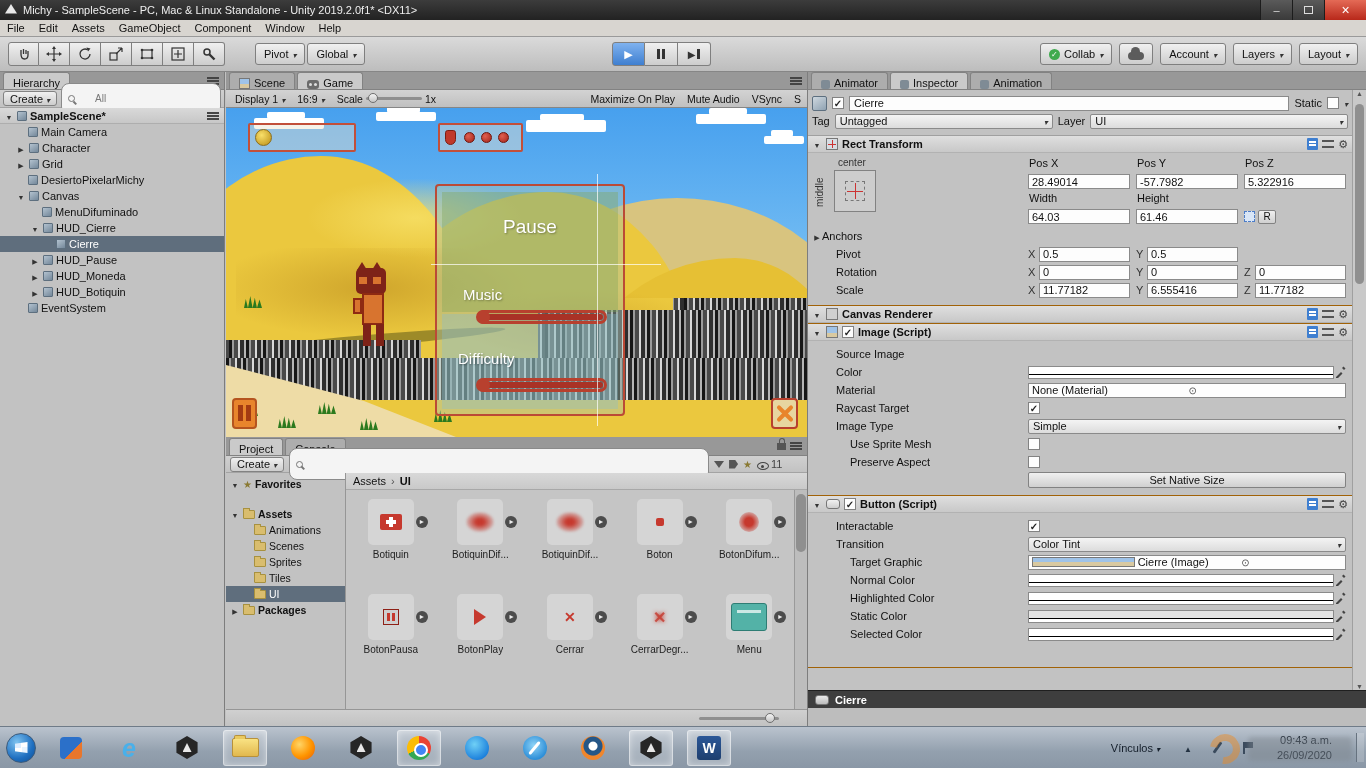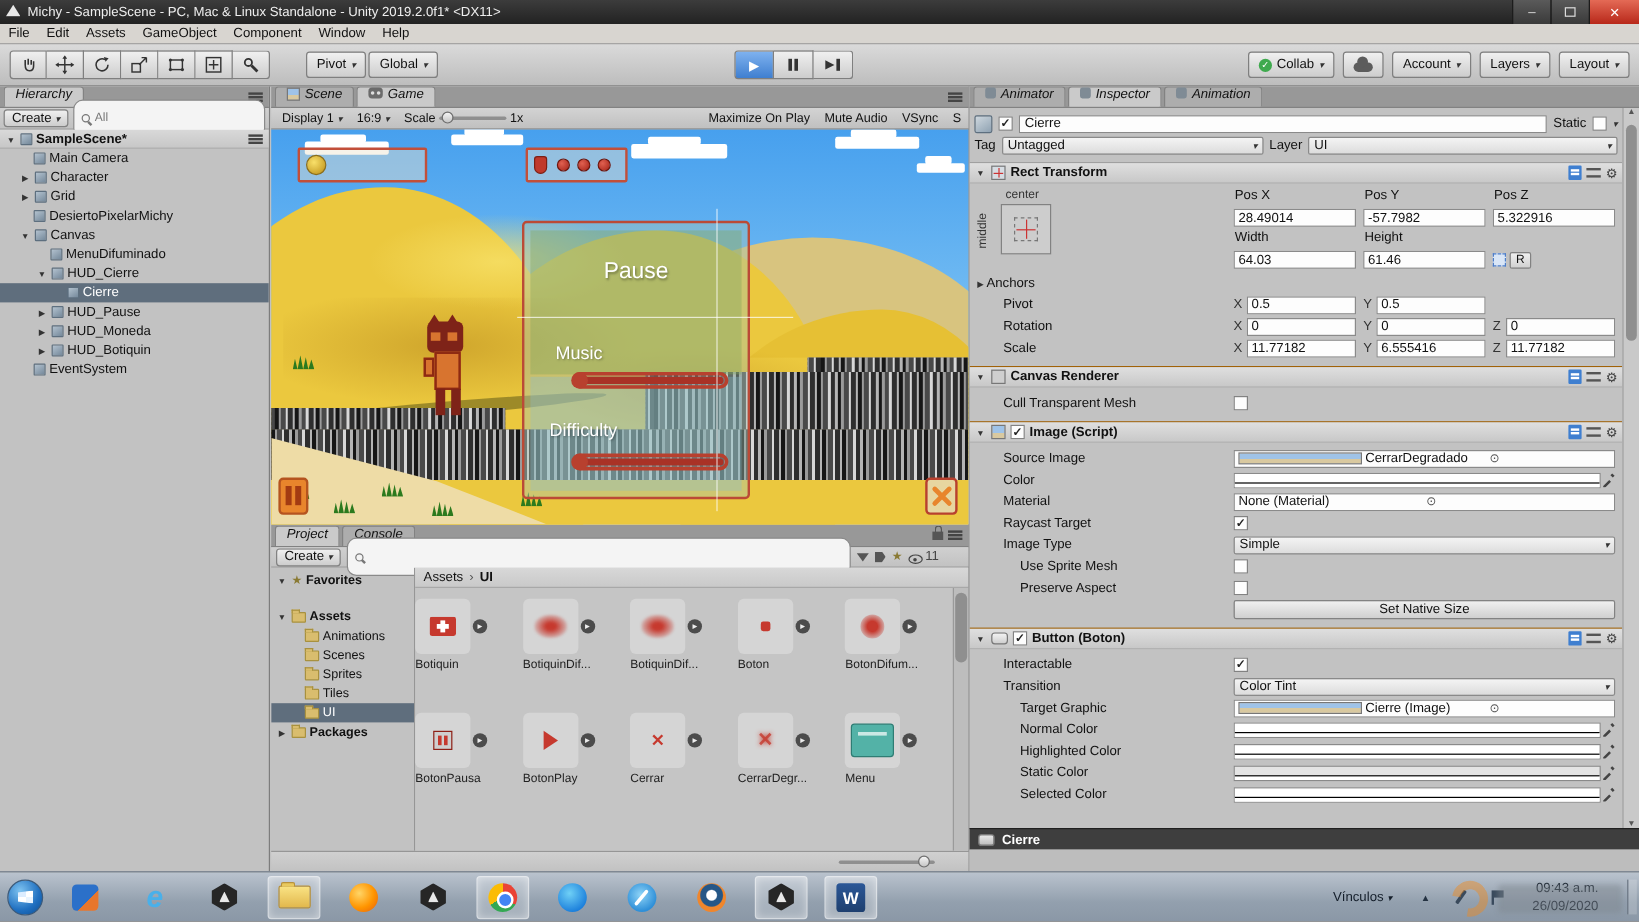--- a/index.html
+++ b/index.html
@@ -39,29 +39,29 @@
 .pbar-i{width:3px;height:10px;background:#333;}
 .playbtn.step::before{content:"▶";font-size:10px;color:#333;}
 .right-group{position:absolute;right:8px;display:flex;align-items:center;gap:7px;}
 .ic-check{width:11px;height:11px;border-radius:50%;background:#3faa4e;color:#fff;font-size:8px;line-height:11px;text-align:center;}
 .ic-check::after{content:"✓";}
 .ic-cloud{width:16px;height:8px;background:#5c5c5c;border-radius:5px;position:relative;margin-top:4px;}
 .ic-cloud::before{content:"";position:absolute;left:3px;top:-5px;width:9px;height:9px;border-radius:50%;background:#5c5c5c;}
 
 
 .tabbar{height:18px;background:#989898;display:flex;align-items:flex-end;padding-left:3px;border-bottom:1px solid #828282;}
-.tab{height:17px;padding:0 9px;display:flex;align-items:flex-start;gap:4px;background:#adadad;border:1px solid #828282;border-bottom:none;border-radius:3px 3px 0 0;margin-right:2px;font-style:italic;}
+.tab{height:17px;padding:0 9px;display:flex;align-items:flex-end;gap:4px;background:#adadad;border:1px solid #828282;border-bottom:none;border-radius:3px 3px 0 0;margin-right:2px;}
 .tab.active{background:#cacaca;}
 .ic-menu{width:12px;height:8px;border-top:2px solid #444;border-bottom:2px solid #444;background:linear-gradient(#444,#444) center/12px 2px no-repeat;align-self:center;margin:0 5px 0 auto;}
 .fold{width:10px;text-align:center;}
 .fold::after{content:"▼";font-size:7px;color:#333;}
 .fold.r::after{content:"▶";}
 .cb{width:12px;height:12px;border:1px solid #828282;background:#fdfdfd;flex:none;}
 .cb.on::after{content:"✓";display:block;text-align:center;font-size:10px;line-height:11px;font-weight:bold;color:#222;}
-.search{flex:1;height:32px;border:1px solid #8a8a8a;border-radius:8px;background:#f4f4f4;display:flex;align-items:center;gap:4px;padding:0 6px;color:#777;font-size:10px;}
+.search{flex:1;height:32px;border:1px solid #8a8a8a;border-radius:8px;background:#f4f4f4;display:flex;align-items:center;gap:20px;padding:0 6px;color:#777;font-size:10px;}
 .ic-mag{width:7px;height:7px;border:1.5px solid #777;border-radius:50%;position:relative;flex:none;}
 .ic-mag::after{content:"";position:absolute;width:4px;height:1.5px;background:#777;transform:rotate(45deg);right:-3px;bottom:-2px;}
 .create-btn{height:15px;border:1px solid #828282;border-radius:3px;background:linear-gradient(#f0f0f0,#cdcdcd);display:flex;align-items:center;gap:3px;padding:0 6px;flex:none;}
 
 
 .l-panel{position:absolute;left:0;top:72px;width:225px;bottom:42px;background:#c2c2c2;border-right:1px solid #7d7d7d;display:flex;flex-direction:column;}
 .hbar{height:18px;display:flex;align-items:center;gap:4px;padding:0 3px;background:linear-gradient(#d0d0d0,#c2c2c2);border-bottom:1px solid #a3a3a3;}
 .tree{flex:1;overflow:hidden;}
 .trow{height:16px;display:flex;align-items:center;gap:3px;padding-left:var(--pl,4px);}
 .trow.sel{background:#5f6e7d;color:#fff;}
@@ -144,21 +144,21 @@
 .ic-eye::after{content:"";position:absolute;left:3px;top:1.5px;width:3px;height:3px;background:#444;border-radius:50%;}
 .pbody{flex:1;display:flex;position:relative;overflow:hidden;}
 .ptree{width:120px;border-right:1px solid #969696;padding-top:3px;}
 .ptree .trow{font-size:10.5px;}
 .ic-folder{width:12px;height:9px;background:#d9bd6e;border:1px solid #a8913f;border-radius:1px;position:relative;flex:none;}
 .ic-folder::before{content:"";position:absolute;top:-3px;left:-1px;width:5px;height:2px;background:#d9bd6e;border:1px solid #a8913f;border-bottom:none;}
 .pgrid{flex:1;position:relative;background:#c5c5c5;}
 .crumbbar{height:17px;background:linear-gradient(#d8d8d8,#c9c9c9);border-bottom:1px solid #a8a8a8;display:flex;align-items:center;gap:5px;padding-left:7px;}
 .crumb-sep::after{content:"›";color:#555;}
 .tiles{position:absolute;top:17px;left:0;right:13px;bottom:0;display:grid;grid-template-columns:repeat(5,1fr);grid-auto-rows:95px;padding-top:9px;}
-.tile{display:flex;flex-direction:column;}
+.tile{display:flex;flex-direction:column;align-items:center;}
 .thumb{width:46px;height:46px;background:#d5d5d5;border-radius:5px;position:relative;margin-bottom:4px;display:flex;align-items:center;justify-content:center;}
 .badge{position:absolute;right:-14px;top:17px;width:12px;height:12px;border-radius:50%;background:#4c4c4c;color:#eee;font-size:8px;line-height:12px;text-align:center;}
 .badge::after{content:"▸";}
 .tlabel{font-size:10px;color:#222;max-width:84px;overflow:hidden;white-space:nowrap;}
 .th-botiquin::after{content:"";width:22px;height:16px;background:#c6392e;border-radius:2px;background-image:linear-gradient(#fff,#fff),linear-gradient(#fff,#fff);background-size:4px 10px,10px 4px;background-position:center;background-repeat:no-repeat;}
 .th-blur1::after,.th-blur2::after{content:"";width:28px;height:20px;background:radial-gradient(ellipse,#c6392e 20%,rgba(198,57,46,.35) 60%,transparent 75%);filter:blur(1px);}
 .th-boton::after{content:"";width:8px;height:8px;background:#c6392e;border-radius:2px;}
 .th-botondif::after{content:"";width:20px;height:20px;border-radius:50%;background:radial-gradient(circle,#c6392e 30%,rgba(198,57,46,.3) 70%,transparent 80%);filter:blur(.5px);}
 .th-pausa::after{content:"";width:14px;height:14px;background:#cfcfcf;border:1px solid #8e2016;background-image:linear-gradient(#c6392e,#c6392e),linear-gradient(#c6392e,#c6392e);background-size:3px 8px,3px 8px;background-position:3px center,8px center;background-repeat:no-repeat;}
 .th-play::after{content:"";width:0;height:0;border-left:12px solid #c6392e;border-top:8px solid transparent;border-bottom:8px solid transparent;}
@@ -861,48 +861,37 @@
         <div class="comp-h">
           <span class="fold"></span>
           <span class="ic-cr"></span>
           <b>Canvas Renderer</b>
           <span class="hicons">
               <span class="ic-book"></span>
               <span class="ic-preset"></span>
               <span class="ic-gear"></span>
             </span>
         </div>
-        <div class="comp-b">
-          <div class="frow">
-            <span class="flabel">Cull Transparent Mesh</span>
-            <span class="cb"></span>
-          </div>
-        </div>
       </div>
 
       <div class="comp">
         <div class="comp-h">
           <span class="fold"></span>
           <span class="ic-img"></span>
           <span class="cb on"></span>
           <b>Image (Script)</b>
           <span class="hicons">
               <span class="ic-book"></span>
               <span class="ic-preset"></span>
               <span class="ic-gear"></span>
             </span>
         </div>
         <div class="comp-b">
           <div class="frow">
             <span class="flabel">Source Image</span>
-            <span class="objf">
-                <span class="ic-sprite"></span>
-                <span>CerrarDegradado</span>
-                <span class="picker"></span>
-              </span>
           </div>
           <div class="frow">
             <span class="flabel">Color</span>
             <span class="swatch"></span>
             <span class="pip">
                 <svg width="12" height="12" viewBox="0 0 12 12">
                   <path d="M2 11l5-5 1.5 1.5-5 5H2zM8 2l2 2 1.5-1.5L9.5.5z" fill="#444"></path>
                 </svg>
               </span>
           </div>
@@ -936,21 +925,21 @@
             <span class="nativebtn">Set Native Size</span>
           </div>
         </div>
       </div>
 
       <div class="comp">
         <div class="comp-h">
           <span class="fold"></span>
           <span class="ic-btncmp"></span>
           <span class="cb on"></span>
-          <b>Button (Boton)</b>
+          <b>Button (Script)</b>
           <span class="hicons">
               <span class="ic-book"></span>
               <span class="ic-preset"></span>
               <span class="ic-gear"></span>
             </span>
         </div>
         <div class="comp-b">
           <div class="frow">
             <span class="flabel">Interactable</span>
             <span class="cb on"></span>

